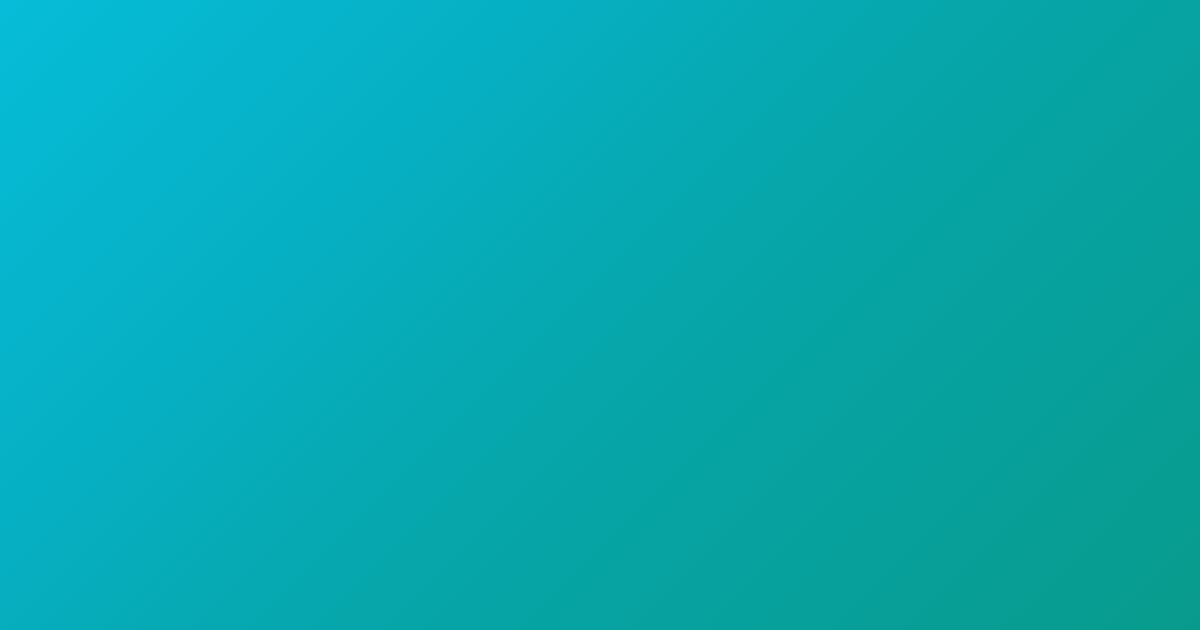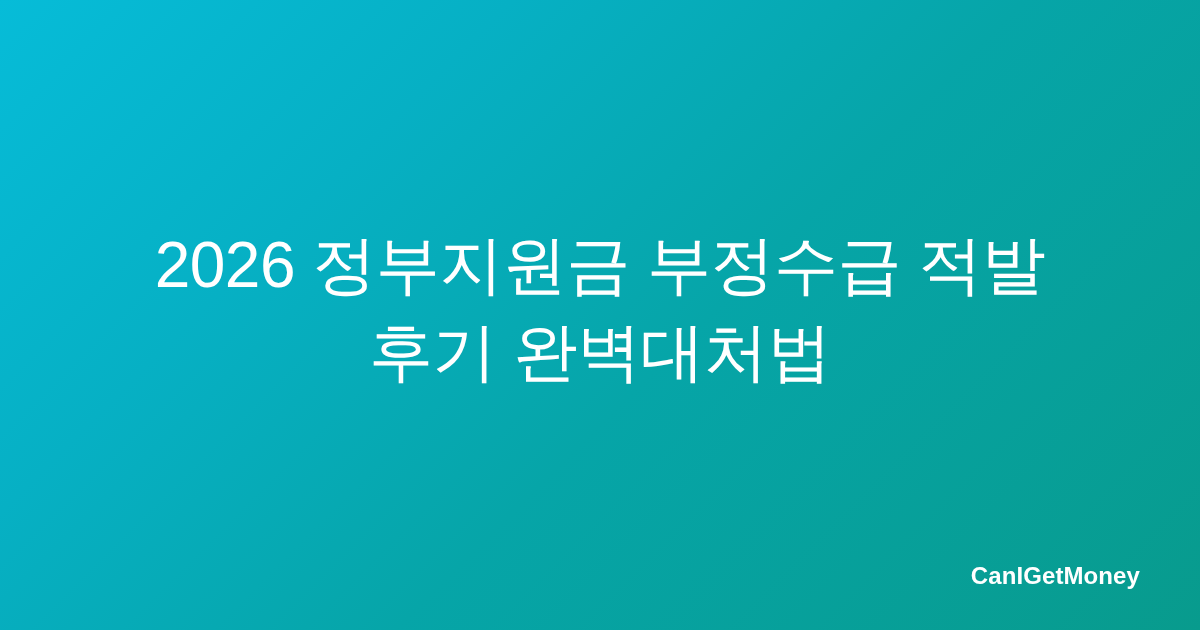--- a/index.html
+++ b/index.html
@@ -54,17 +54,15 @@
     line-height: 1;
     letter-spacing: 0.1px;
     white-space: nowrap;
   }
 </style>
 </head>
 <body>
 
 <div class="og-card">
 
-  <h1 class="card-title">2026 정부지원금 부정수급 적발 후기 완벽대처법</h1>
 
-  <div class="card-brand">CanIGetMoney</div>
 
 </div>
 
 </body></html>

